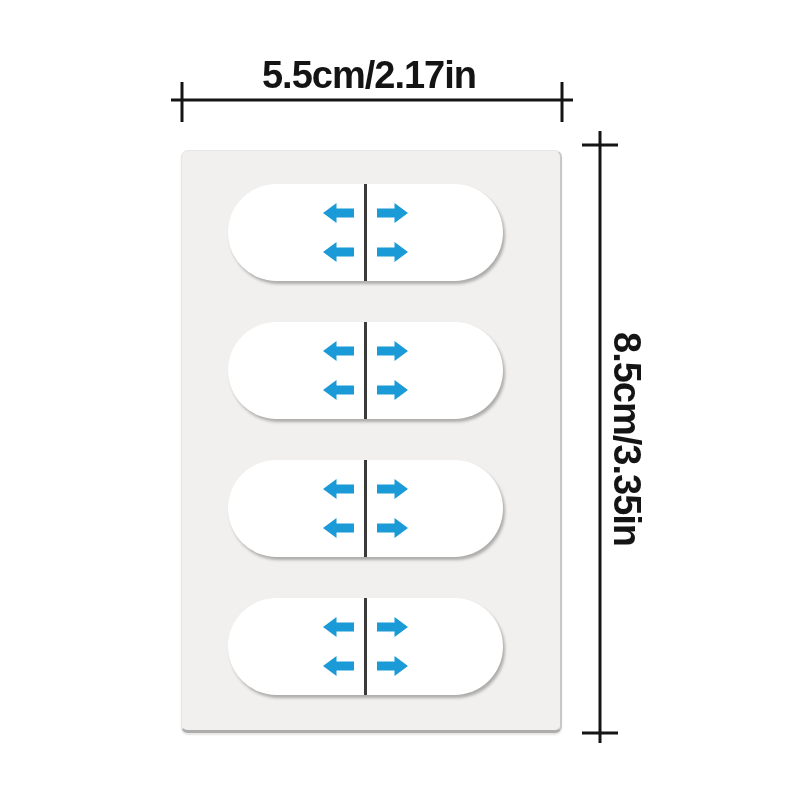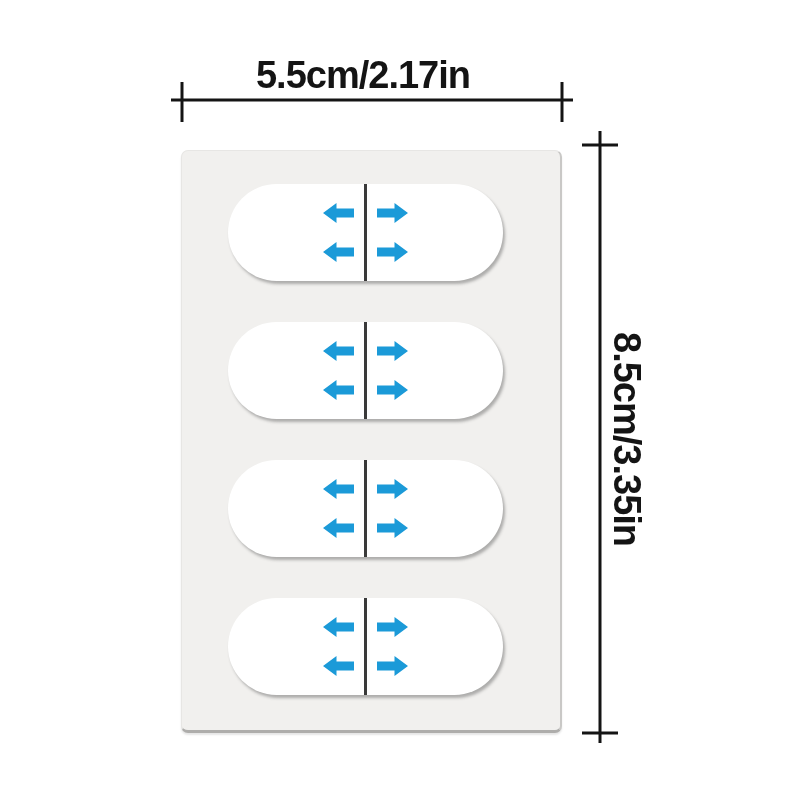--- a/index.html
+++ b/index.html
@@ -12,21 +12,21 @@
   .canvas{position:absolute;inset:0;}
 
   
   .measure-label{
     position:absolute;
     color:var(--measure,#141414);
     font-size:38px;font-weight:600;letter-spacing:-1px;
     line-height:1;
   }
   .width-label{
-    left:158px;top:56px;width:410px;
+    left:164px;top:56px;width:410px;
     text-align:center;
   }
   .measure-svg{position:absolute;display:block;}
   .width-measure-svg{left:168px;top:78px;}
   .height-measure-svg{left:578px;top:126px;}
   .measure-svg line{stroke:var(--measure,#141414);stroke-width:3;}
 
   .height-label-box{
     position:absolute;left:604px;top:145px;width:46px;height:588px;
     display:flex;align-items:center;justify-content:center;

